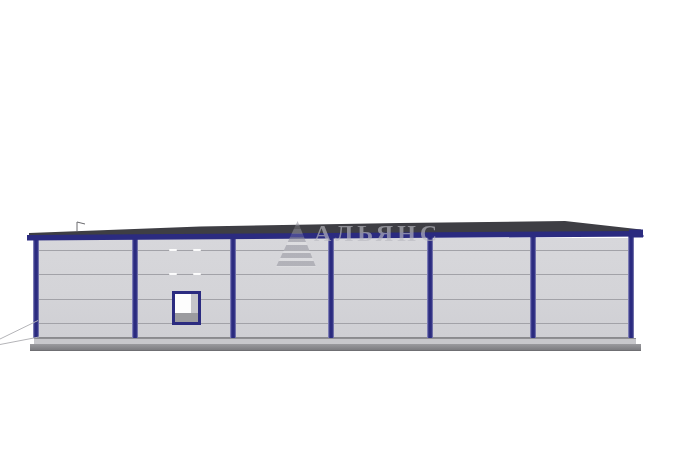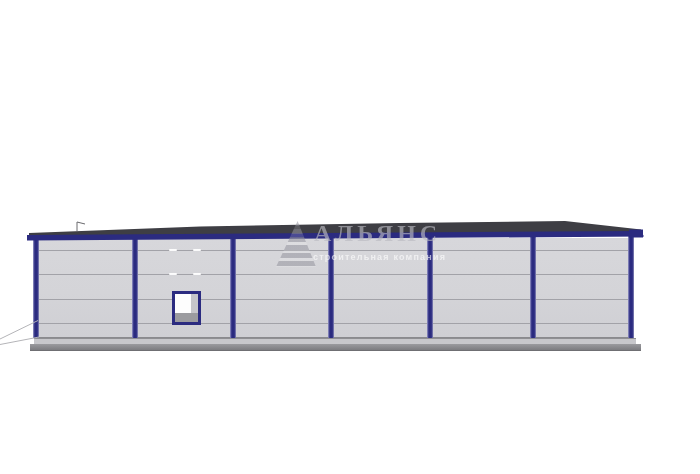--- a/index.html
+++ b/index.html
@@ -84,16 +84,15 @@
   </svg>
 
   <div class="window">
     <div class="shade"></div>
     <div class="sill"></div>
   </div>
 
   <div class="wm">
     <div class="wm-pyramid"></div>
     <div class="wm-title">АЛЬЯНС</div>
-    <div class="wm-subtitle">строительная компания</div>
   </div>
 
 </div>
 
 </body></html>

